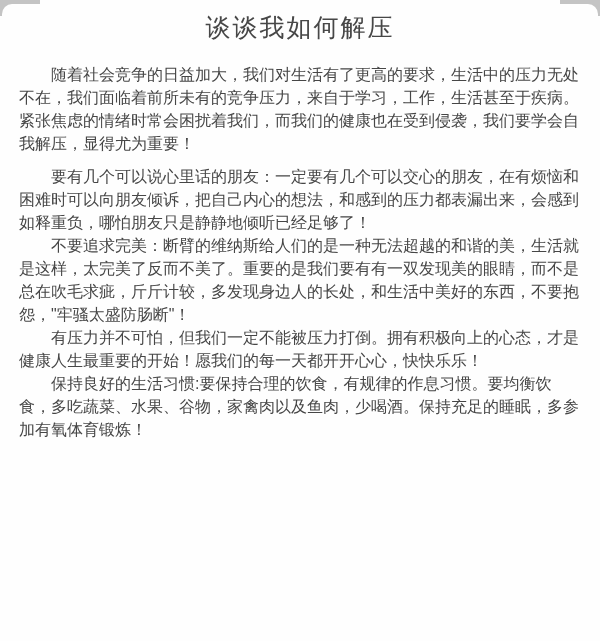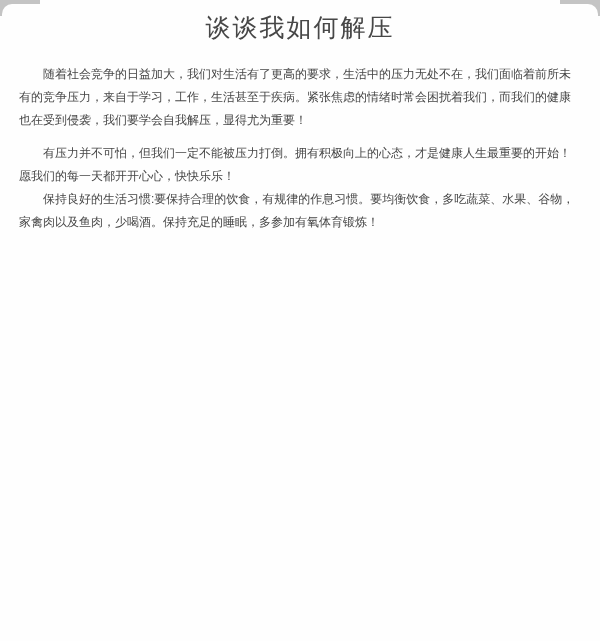--- a/index.html
+++ b/index.html
@@ -44,21 +44,21 @@
     margin: 11px 0 19px 0;
     text-align: center;
     font-size: 25px;
     font-weight: 500;
     letter-spacing: 2px;
     color: #474747;
   }
   .para {
     margin: 0;
     padding: 0 19px;
-    font-size: 12px;
+    font-size: 16px;
     line-height: 23px;
     letter-spacing: 0;
     text-indent: 2em;
     color: #464646;
     text-align: left;
   }
   .para.gap { margin-bottom: 10px; }
 </style>
 </head>
 <body>
@@ -67,20 +67,22 @@
   <div class="corner corner-tl"></div>
   <div class="corner corner-tr"></div>
 
   <div class="content">
     <h1 class="title">谈谈我如何解压</h1>
 
     <p class="para gap">随着社会竞争的日益加大，我们对生活有了更高的要求，生活中的压力无处不在，我们面临着前所未有的竞争压力，来自于学习，工作，生活甚至于疾病。紧张焦虑的情绪时常会困扰着我们，而我们的健康也在受到侵袭，我们要学会自我解压，显得尤为重要！</p>
 
 
 
+    <p class="para">要有几个可以说心里话的朋友：一定要有几个可以交心的朋友，在有烦恼和困难时可以向朋友倾诉，把自己内心的想法，和感到的压力都表漏出来，会感到如释重负，哪怕朋友只是静静地倾听已经足够了！</p>
 
+    <p class="para">不要追求完美：断臂的维纳斯给人们的是一种无法超越的和谐的美，生活就是这样，太完美了反而不美了。重要的是我们要有有一双发现美的眼睛，而不是总在吹毛求疵，斤斤计较，多发现身边人的长处，和生活中美好的东西，不要抱怨，"牢骚太盛防肠断"！</p>
 
 
     <p class="para">有压力并不可怕，但我们一定不能被压力打倒。拥有积极向上的心态，才是健康人生最重要的开始！愿我们的每一天都开开心心，快快乐乐！</p>
 
     <p class="para">保持良好的生活习惯:要保持合理的饮食，有规律的作息习惯。要均衡饮食，多吃蔬菜、水果、谷物，家禽肉以及鱼肉，少喝酒。保持充足的睡眠，多参加有氧体育锻炼！</p>
   </div>
 </div>
 
 </body></html>

